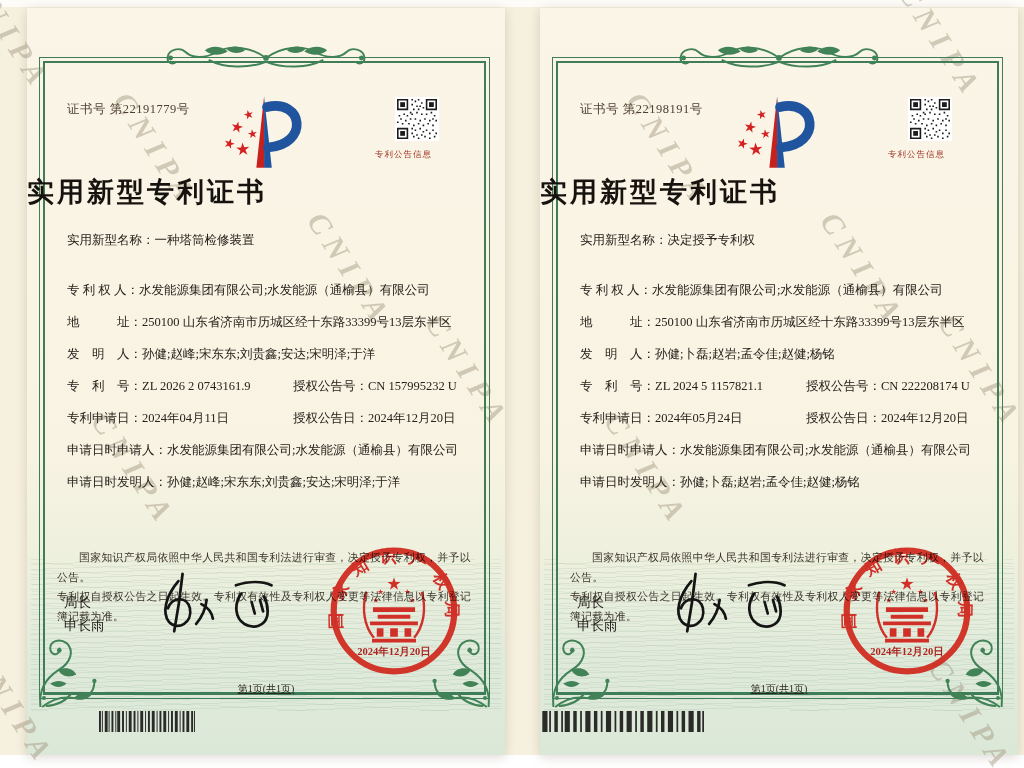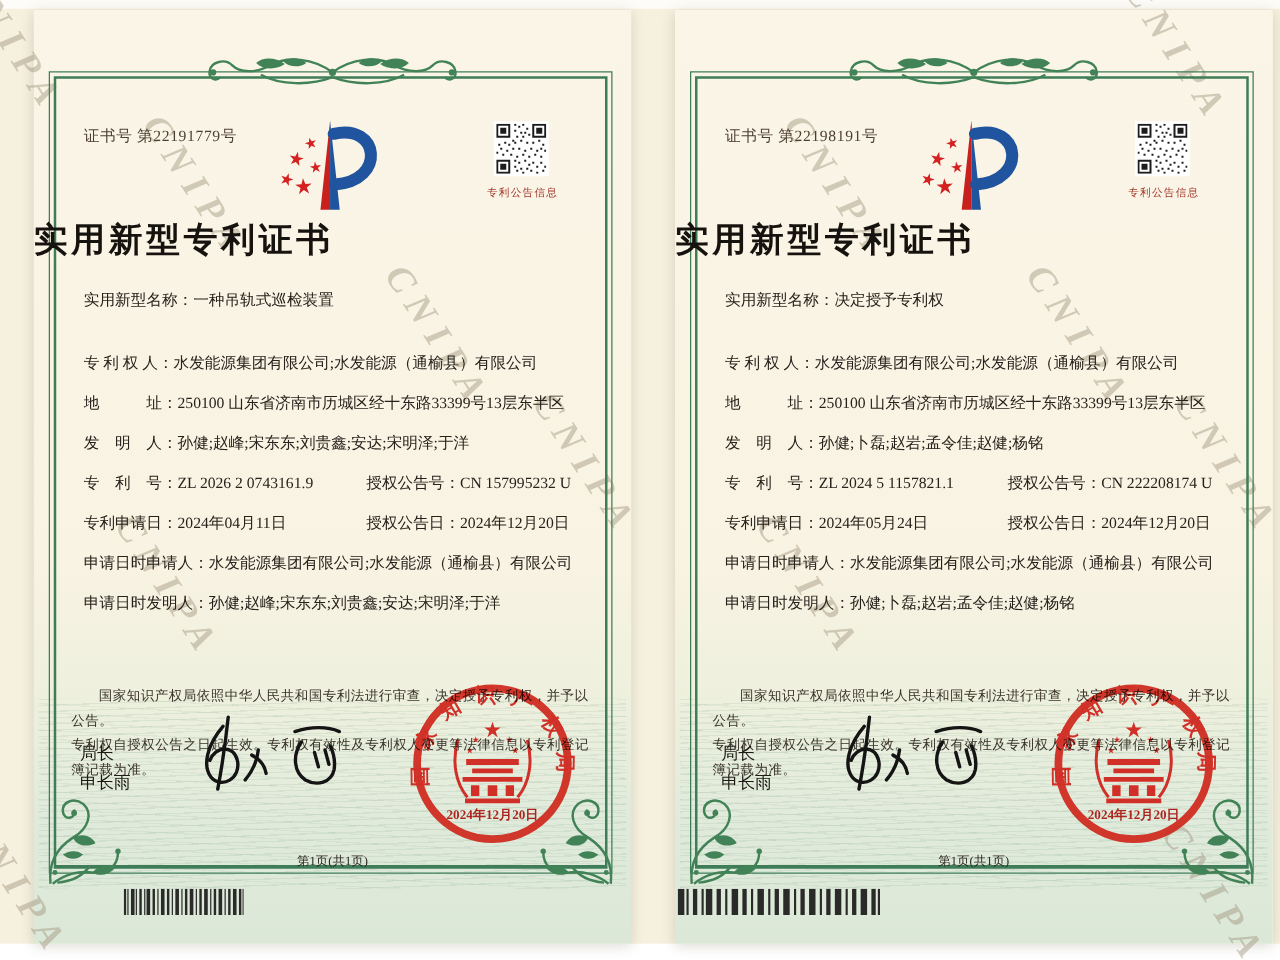--- a/index.html
+++ b/index.html
@@ -59,21 +59,21 @@
   }
   .orn-top { position:absolute; left:50%; transform:translateX(-50%); top:36px; width:210px; height:26px; z-index:3; }
   .orn-bl  { position:absolute; left:8px;  bottom:38px; width:72px; height:92px; z-index:3; }
   .orn-br  { position:absolute; right:11px; bottom:38px; width:72px; height:92px; z-index:3; transform:scaleX(-1); }
 
   .content { position:absolute; inset:0; z-index:4;padding-left:45px; }
 
   .cert-no { position:absolute; left:40px; top:93px; font-size:12.5px; letter-spacing:0.5px; color:#4e3f33; }
   .logo { position:absolute; left:50%; transform:translateX(-50%); top:86px; width:106px; height:82px; }
   .qr   { position:absolute; left:368px; top:89px; width:44px; height:44px; background:#fff; padding:2px; }
-  .qr-caption { position:absolute; left:348px; top:141px; width:86px; text-align:center; font-size:8.5px; color:#a2382a; letter-spacing:1px; }
+  .qr-caption { position:absolute; left:348px; top:141px; width:86px; text-align:left; font-size:8.5px; color:#a2382a; letter-spacing:1px; }
 
   .cert-title {
     position:absolute; left:0; right:0; top:166px; 
     font-size:27px; font-weight:bold; letter-spacing:3px; color:#16130f;
   }
 
   .fields { position:absolute; left:40px; top:224px; width:408px; font-size:12.5px; color:#26211b; }
   .frow { display:flex; line-height:17px; margin-bottom:15px; white-space:nowrap; }
   .frow.gap-after { margin-bottom:33px; }
   .cell { display:inline-flex; width:226px; flex:none; }
@@ -84,21 +84,21 @@
     font-size:10.8px; line-height:19.5px; letter-spacing:0.4px; color:#3a332a;margin-top:36px;
   }
   .legal .l1 { text-indent:22px; }
 
   .director { position:absolute; left:37px; top:583px; font-size:13.5px; line-height:23px; color:#1d1a15; }
   .signature { position:absolute; left:120px; top:560px; width:136px; height:68px; }
 
   .seal { position:absolute; left:300px; top:536px; width:134px; height:134px; mix-blend-mode:multiply; opacity:0.94; }
   .seal text { font-family:"Liberation Serif","DejaVu Serif",serif; }
 
-  .page-label { position:absolute; left:0; right:0; top:674px; text-align:center; font-size:10px; color:#2c2620; }
+  .page-label { position:absolute; left:0; right:0; top:674px; text-align:center; font-size:10px; color:#2c2620;text-decoration:underline; }
 
   .barcode { position:absolute; top:703px; height:21px; }
   .cert-left  .barcode { left:72px; width:96px; }
   .cert-right .barcode { left:-8px; width:172px; }
 </style>
 </head>
 <body>
 
 <svg width="0" height="0" style="position:absolute" aria-hidden="true">
   <defs>
@@ -234,21 +234,21 @@
       </svg>
     <svg class="qr" viewBox="0 0 25 25">
         <use href="#g-qr"></use>
       </svg>
     <div class="qr-caption">专利公告信息</div>
     <div class="cert-title">实用新型专利证书</div>
 
     <div class="fields">
       <div class="frow gap-after">
           <span class="fl">实用新型名称：</span>
-          <span class="fv">一种吊轨式巡检装置</span>
+          <span class="fv">一种塔筒检修装置</span>
         </div>
       <div class="frow">
           <span class="fl">专 利 权 人：</span>
           <span class="fv">水发能源集团有限公司;水发能源（通榆县）有限公司</span>
         </div>
       <div class="frow">
           <span class="fl">地　　　址：</span>
           <span class="fv">250100 山东省济南市历城区经十东路33399号13层东半区</span>
         </div>
       <div class="frow">

